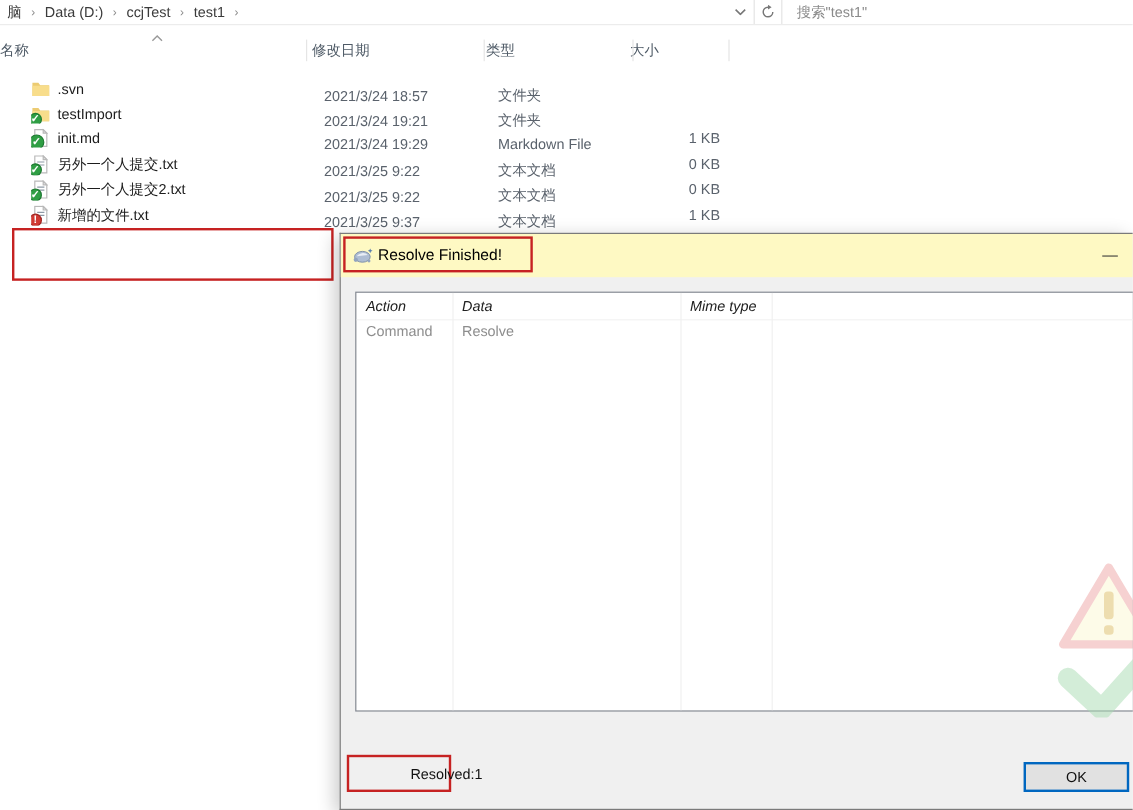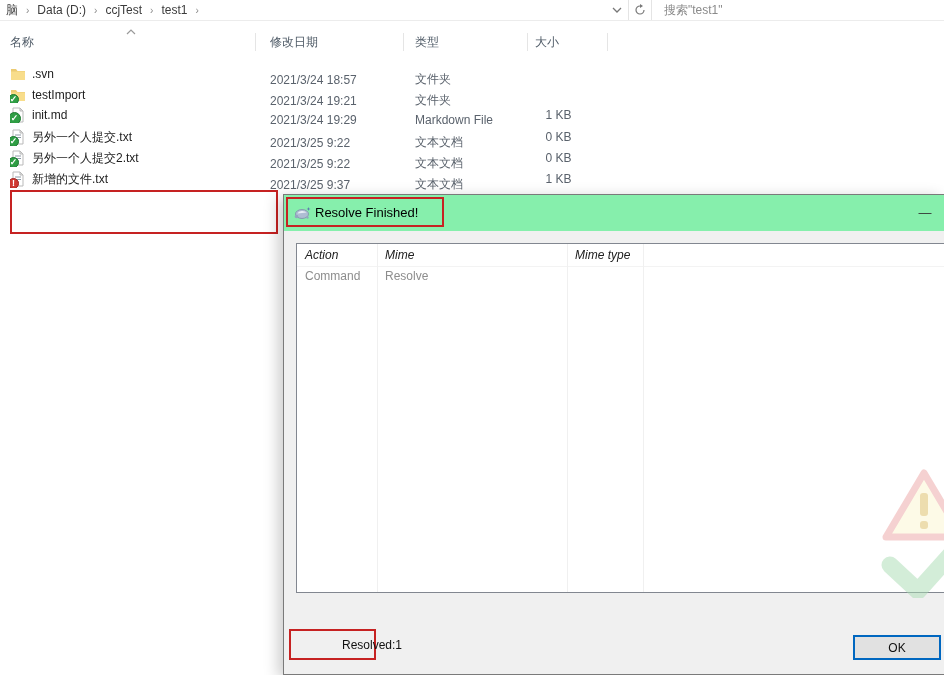--- a/index.html
+++ b/index.html
@@ -17,52 +17,52 @@
   .crumb-sep { color:#8a8a8a; font-size:10px; padding:0 2px; }
   .addr-controls { position:absolute; left:606px; top:0; height:20px; display:flex; align-items:center; }
   .addr-ctl { width:22px; height:20px; display:flex; align-items:center; justify-content:center; }
   .vsep { width:1px; height:20px; background:#e4e4e4; }
   .searchbox { position:absolute; left:656px; top:0; width:288px; height:20px; border:none;
                outline:none; font-size:12px; color:#8a8a8a; padding-left:8px; background:#fff;
                font-family:"Liberation Sans", sans-serif; }
 
   .col-headers { position:absolute; left:0; top:28px; width:620px; height:28px; font-size:12px;
                  color:#4e5a66; }
-  .hdr-grid { display:grid; grid-template-columns:250px 145px 112px 83px; padding-left:10px;
+  .hdr-grid { display:grid; grid-template-columns:250px 145px 112px 83px; 
               height:100%; align-items:center; }
   .hdr-cell { padding-left:10px; }
   .hdr-cell.first { padding-left:0; }
   .hdr-cell.size { padding-left:18px; }
   .hdr-sep { position:absolute; top:5px; width:1px; height:18px; background:#e5e5e5; }
   .sort-chevron { position:absolute; left:126px; top:1px; }
 
   .file-list { position:absolute; left:0; top:60px; width:620px; }
   .frow { display:grid; grid-template-columns:250px 145px 112px 83px; padding-left:10px;
           height:21px; align-items:center; font-size:12px; cursor:default; }
-  .fname { display:flex; align-items:center; gap:6px; color:#1d1d1d; overflow:hidden; white-space:nowrap; }
+  .fname { display:flex; align-items:center; gap:6px; color:#1d1d1d; overflow:hidden; white-space:nowrap;margin-left:16px; }
   .fdate,.ftype { color:#5a626c; padding-left:10px;margin-top:11px; }
-  .fsize { color:#5a626c; text-align:center; }
+  .fsize { color:#5a626c; text-align:right; }
   .icon16 { width:16px; height:16px; position:relative; flex:0 0 16px; }
   .icon16 svg { position:absolute; left:0; top:0; }
   .badge { position:absolute; left:-2px; bottom:-2px; width:11px; height:11px; border-radius:50%;
            display:flex; align-items:center; justify-content:center; color:#fff; font-size:9px;
            font-weight:bold; line-height:1; }
   .badge.green { background:#2f9e44; border:1px solid #1d7a30; }
   .badge.red   { background:#d03a33; border:1px solid #a32622; }
 
   
   .anno { border:2px solid #c62222; position:absolute; background:transparent; }
   .anno-empty { left:10px; top:190px; width:268px; height:44px; }
 
   
   .dialog { position:absolute; left:283px; top:194px; width:661px; height:481px;
             background:#f0f0f0; border-left:1px solid #7a7a7a; border-top:1px solid #7a7a7a;
             border-bottom:1px solid #7a7a7a;
             box-shadow:-5px 3px 14px rgba(0,0,0,.20); }
-  .titlebar { position:absolute; left:0; top:0; right:0; height:36px; background:#86efac; }
+  .titlebar { position:absolute; left:0; top:0; right:0; height:36px; background:#fef9c3; }
   .title-ico { position:absolute; left:10px; top:10px; width:17px; height:15px; }
   .title-text { position:absolute; left:31px; top:10px; font-size:13px; color:#000; }
   .anno-title { left:2px; top:2px; width:158px; height:30px; }
   .min-btn { position:absolute; right:4px; top:4px; width:30px; height:26px; display:flex;
              align-items:center; justify-content:center; font-size:13px; color:#333; cursor:default; }
 
   .prog-list { position:absolute; left:12px; top:48px; right:-1px; height:350px; background:#fff;
                border:1px solid #828790; font-size:12px; overflow:hidden; }
   .pl-colsep { position:absolute; top:0; bottom:0; width:1px; background:#f0f0f0; }
   .pl-header { display:grid; grid-template-columns:80px 190px 76px auto; height:23px;
@@ -266,21 +266,21 @@
       <div class="min-btn">—</div>
     </div>
 
     <div class="prog-list">
       <div class="pl-colsep" style="left:80px"></div>
       <div class="pl-colsep" style="left:270px"></div>
       <div class="pl-colsep" style="left:346px"></div>
 
       <div class="pl-header">
         <div class="pl-hcell">Action</div>
-        <div class="pl-hcell">Mime</div>
+        <div class="pl-hcell">Data</div>
         <div class="pl-hcell">Mime type</div>
         <div></div>
       </div>
 
       <div class="pl-row muted">
         <div>Command</div>
         <div>Resolve</div>
         <div></div>
       </div>
     </div>

